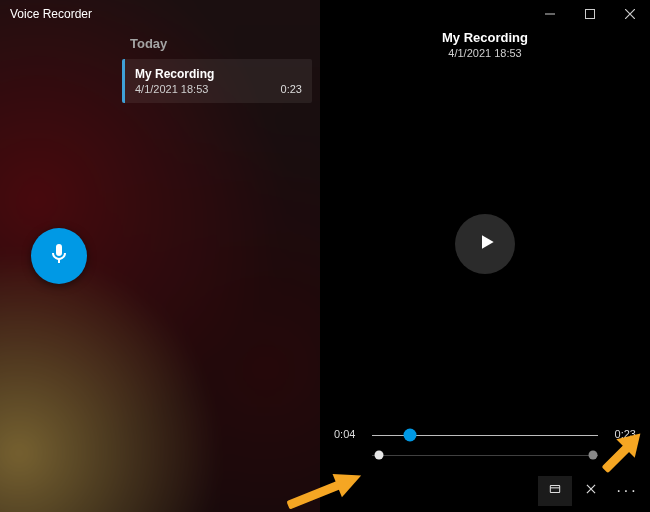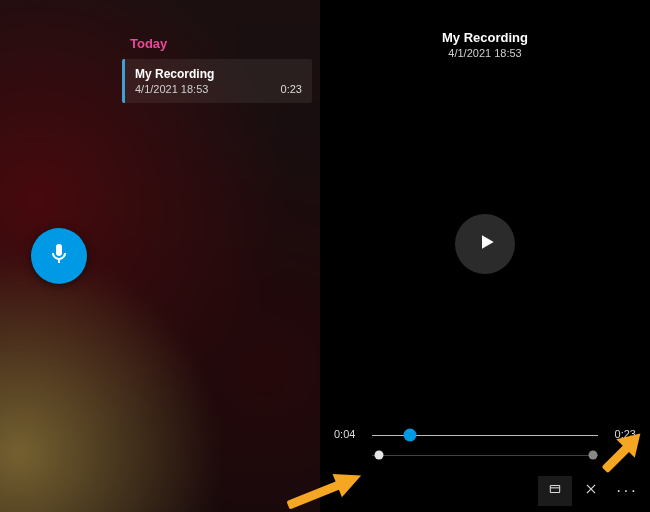--- a/index.html
+++ b/index.html
@@ -22,21 +22,21 @@
     transform: scale(1.1);
   }
   .left-overlay { position: absolute; inset: 0; background: rgba(0,0,0,0.35); }
   .left-content { position: relative; z-index: 2; height: 100%; display: flex; }
 
   .left-record-col { width: 118px; height: 100%; display: flex; align-items: center; justify-content: center; }
   .record-btn { width: 56px; height: 56px; border-radius: 50%; display: flex; align-items: center; justify-content: center; cursor: pointer; box-shadow: 0 2px 8px rgba(0,0,0,0.5); }
   .record-btn svg { width: 24px; height: 24px; fill: #fff; }
 
   .left-list-col { flex: 1; padding-top: 30px; padding-right: 4px; }
-  .group-header { color: #ec4899; font-size: 13px; font-weight: 600; padding: 6px 12px 8px 12px; }
+  .group-header { color: #a3a3a3; font-size: 13px; font-weight: 600; padding: 6px 12px 8px 12px; }
   .recording-item { position: relative; background: rgba(255,255,255,0.07); border-left: 3px solid #3fa0d6; padding: 8px 12px 8px 10px; margin: 0 4px; border-radius: 2px; cursor: pointer; }
   .recording-item .title { color: #fff; font-size: 12px; font-weight: 600; }
   .recording-item .date { color: #cfcfcf; font-size: 11px; margin-top: 2px; }
   .recording-item .dur { position: absolute; right: 10px; bottom: 8px; color: #ddd; font-size: 11px; }
 
   .right-pane { flex: 1; background: #000; position: relative; display: flex; flex-direction: column; }
   .playback-header { text-align: center; padding-top: 30px; color: #fff; }
   .playback-header .pb-title { font-size: 13px; font-weight: 600; }
   .playback-header .pb-date { font-size: 11px; color: #cfcfcf; margin-top: 2px; }
 
@@ -67,20 +67,40 @@
   
   .arrow { position: absolute; pointer-events: none; z-index: 50; }
   .arrow svg polygon { fill: #f5a623; }
   .arrow svg rect { fill: #f5a623; }
 </style>
 </head>
 <body>
 
 <div class="app">
 
+  <div class="titlebar">
+    <span>Voice Recorder</span>
+    <div class="titlebar-buttons">
+      <div class="titlebar-btn">
+        <svg viewBox="0 0 10 10">
+            <rect x="0" y="4.5" width="10" height="1" fill="currentColor"></rect>
+          </svg>
+      </div>
+      <div class="titlebar-btn">
+        <svg viewBox="0 0 10 10">
+            <rect x="0.5" y="0.5" width="9" height="9" fill="none" stroke="currentColor" stroke-width="1"></rect>
+          </svg>
+      </div>
+      <div class="titlebar-btn">
+        <svg viewBox="0 0 10 10">
+            <path d="M0 0 L10 10 M10 0 L0 10" stroke="currentColor" stroke-width="1.2"></path>
+          </svg>
+      </div>
+    </div>
+  </div>
 
   <div class="left-pane">
     <div class="left-bg"></div>
     <div class="left-overlay"></div>
     <div class="left-content">
       <div class="left-record-col">
         <div class="record-btn" id="record-btn" style="background: rgb(0, 153, 229);">
           <span>
             <svg viewBox="0 0 24 24">
                 <path d="M12 14a3 3 0 0 0 3-3V5a3 3 0 1 0-6 0v6a3 3 0 0 0 3 3zm5-3a5 5 0 0 1-10 0H5a7 7 0 0 0 6 6.92V21h2v-3.08A7 7 0 0 0 19 11h-2z"></path>

